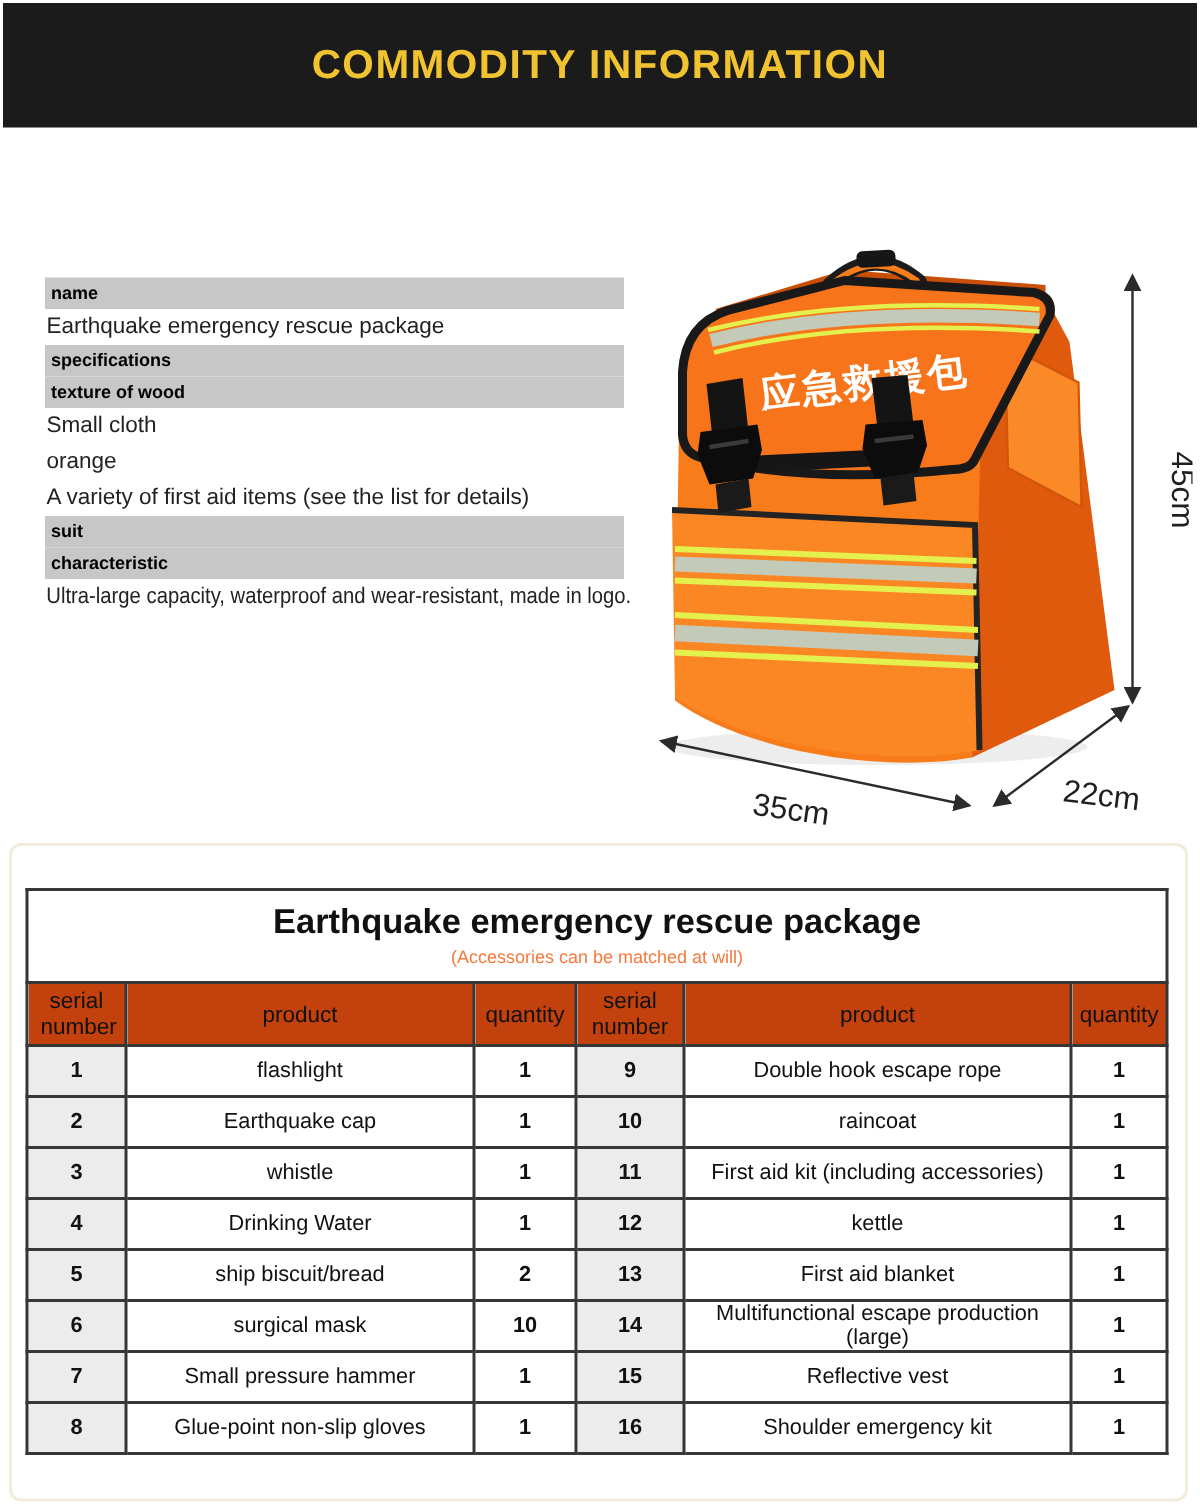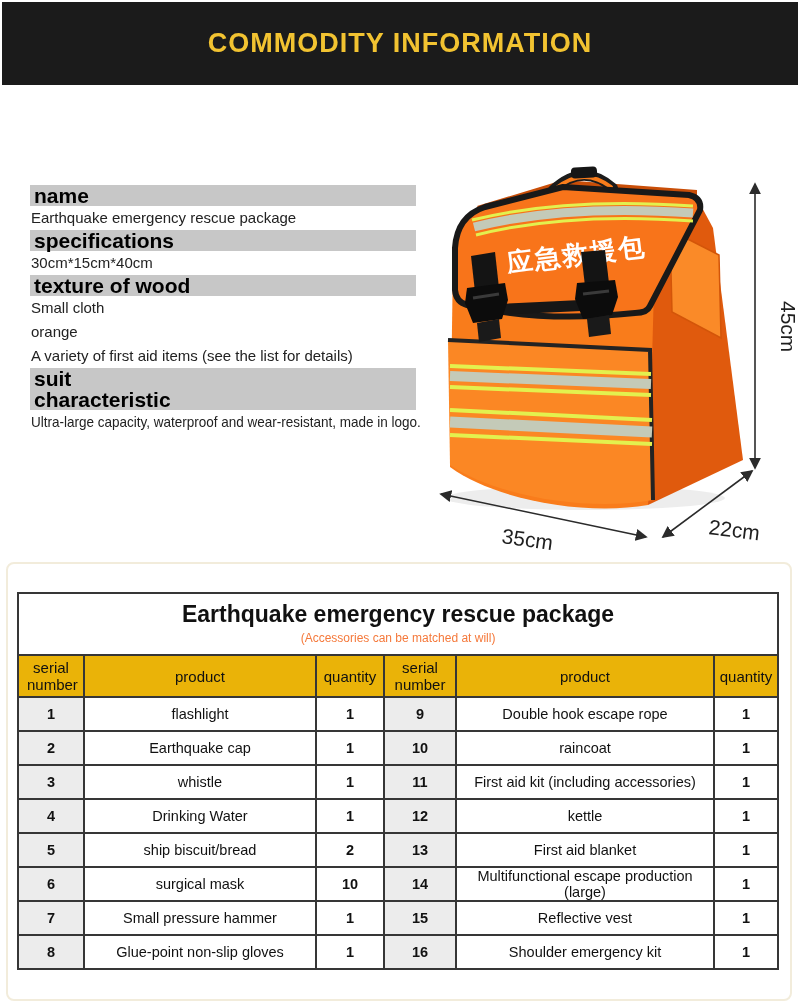--- a/index.html
+++ b/index.html
@@ -33,21 +33,21 @@
 
   
   .specs {
     position: absolute;
     left: 30px; top: 185px;
     width: 386px;
   }
   .spec-label {
     background: #c7c7c7;
     color: #000;
-    font-size: 21px;
+    font-size: 12px;
     font-weight: bold;
     height: 21px;
     line-height: 21px;
     padding-left: 4px;
   }
   .spec-value {
     color: #222;
     font-size: 15px;
     height: 24px;
     line-height: 24px;
@@ -98,41 +98,40 @@
     font-size: 12px;
     color: #f5793b;
     line-height: 21px;
   }
   tr.head-row th {
     height: 42px;
     font-size: 15px;
     font-weight: normal;
     color: #111;
     line-height: 17px;
-    background: #eab308;
+    background: #c2410c;
   }
   tr.data-row td { height: 34px; font-size: 14.5px; color: #111; }
   .cell-serial { background: #ececec; font-size: 16px; font-weight: 600; }
   th.cell-serial { font-weight: normal; font-size: 15px; padding: 0 8px; }
   .cell-qty { color: #e8363b; font-weight: bold; font-size: 15px; }
 </style>
 </head>
 <body>
 
 <div class="page">
 
   <header class="banner">
     <h1>COMMODITY INFORMATION</h1>
   </header>
 
   <section class="specs">
     <div class="spec-label">name</div>
     <div class="spec-value">Earthquake emergency rescue package</div>
     <div class="spec-label">specifications</div>
-    <div class="spec-value">30cm*15cm*40cm</div>
     <div class="spec-label">texture of wood</div>
     <div class="spec-value">Small cloth</div>
     <div class="spec-value">orange</div>
     <div class="spec-value">A variety of first aid items (see the list for details)</div>
     <div class="spec-label">suit</div>
     <div class="spec-label">characteristic</div>
     <div class="spec-value condensed">Ultra-large capacity, waterproof and wear-resistant, made in logo.</div>
   </section>
 
   <figure class="photo">

